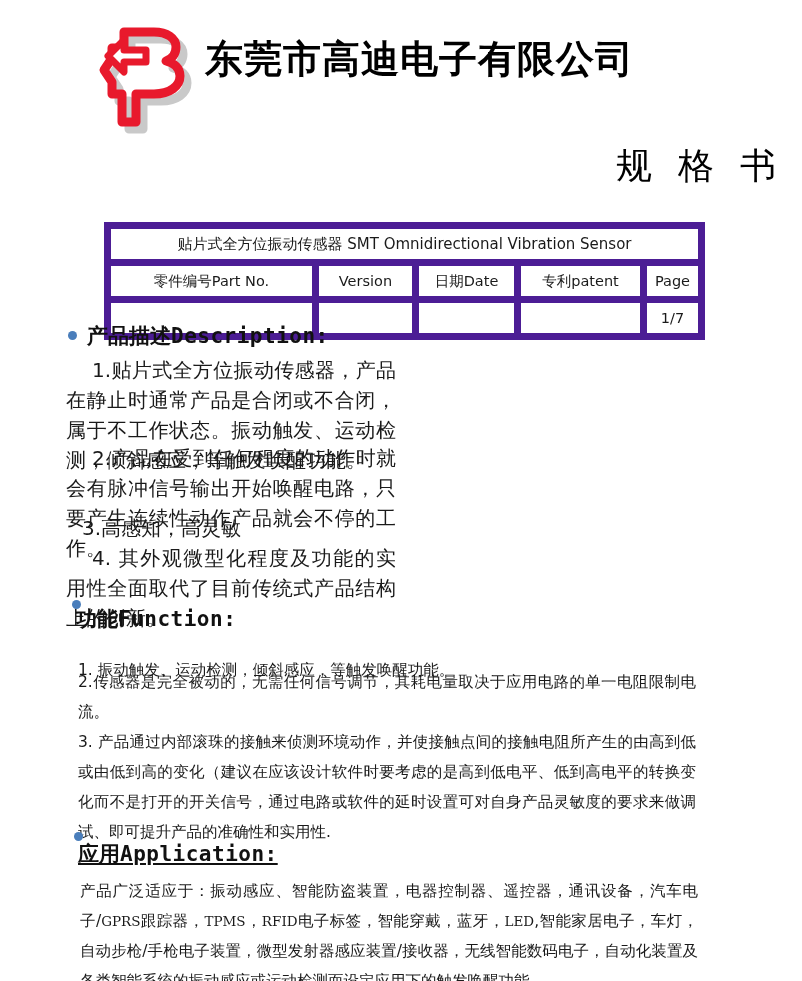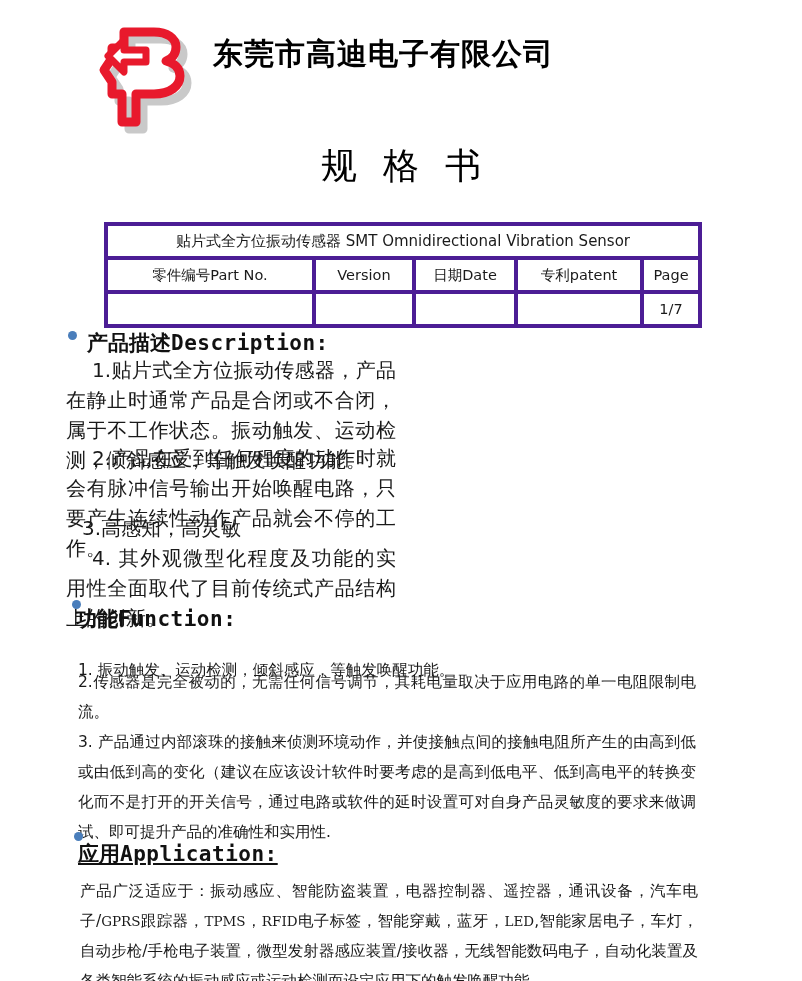--- a/index.html
+++ b/index.html
@@ -28,62 +28,61 @@
     position: absolute;
     left: 96px; top: 22px;
     width: 112px; height: 112px;
   }
   .logo-wrap svg { display: block; }
 
   .company-cn {
     position: absolute;
     left: 205px; top: 34px;
     font-family: "DejaVu Sans", sans-serif;
-    font-size: 30px;
+    font-size: 38px;
     font-weight: 700;
     letter-spacing: 1px;
     color: #000000;
     white-space: nowrap;
-    margin-left: 8px;
   }
   .company-en {
     position: absolute;
     left: 203px; top: 88px;
     font-family: "DejaVu Sans Mono", monospace;
     font-size: 20px;
     font-weight: 700;
     letter-spacing: 0.5px;
     color: #000000;
     white-space: nowrap;
   }
 
   
   .doc-title {
     position: absolute;
     left: 0; top: 142px;
     width: 802px;
-    text-align: center;
+    text-align: right;
     font-family: "DejaVu Sans", sans-serif;
     font-size: 36px;
     font-weight: 400;
     letter-spacing: 26px;
     text-indent: 26px;
     color: #000000;
   }
 
   
   .info-table {
     position: absolute;
     left: 104px; top: 222px;
     width: 594px;
     border-collapse: collapse;
     table-layout: fixed;
   }
   .info-table td {
-    border: 4px solid #4c1d95;
+    border: 7px solid #4c1d95;
     font-family: "DejaVu Sans", sans-serif;
     font-size: 14.5px;
     color: #1a1a1a;
     text-align: center;
     vertical-align: middle;
     padding: 0;
   }
   .row-title td { height: 30px; font-size: 15px; }
   .row-head  td { height: 30px; }
   .row-blank td { height: 30px; }
@@ -184,21 +183,21 @@
       <td></td>
       <td></td>
       <td></td>
       <td></td>
       <td>1/7</td>
     </tr>
   </tbody>
 </table>
 
 <div class="bullet" style="left:68px; top:331px;"></div>
-<div class="section-head" style="left:87px; top:322px;margin-top:7px;">
+<div class="section-head" style="left:87px; top:322px;">
   <span class="cn">产品描述</span><span class="en">Description:</span>
 </div>
 
 <div class="body-block p-narrow" style="left:66px; top:355px;">1.贴片式全方位振动传感器，产品在静止时通常产品是合闭或不合闭，属于不工作状态。振动触发、运动检测，倾斜感应，等触发唤醒功能。</div>
 
 <div class="body-block p-narrow" style="left:66px; top:443px;">2.产品在受到任何程度的动作时就会有脉冲信号输出开始唤醒电路，只要产生连续性动作产品就会不停的工作。</div>
 
 <div class="body-block p-narrow" style="left:56px; top:513px;">3.高感知，高灵敏</div>
 
 <div class="body-block p-narrow" style="left:66px; top:543px;">4. 其外观微型化程度及功能的实用性全面取代了目前传统式产品结构上的创新。</div>

